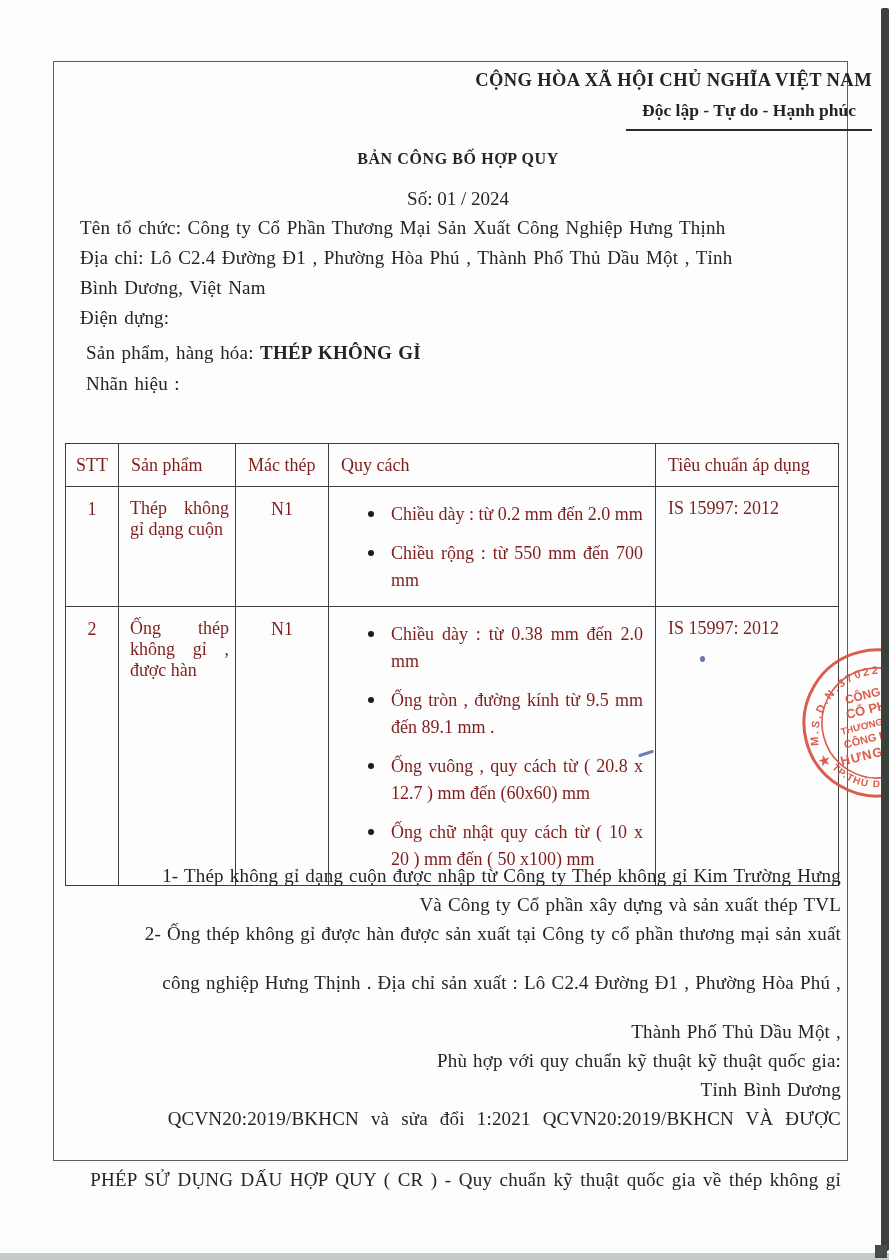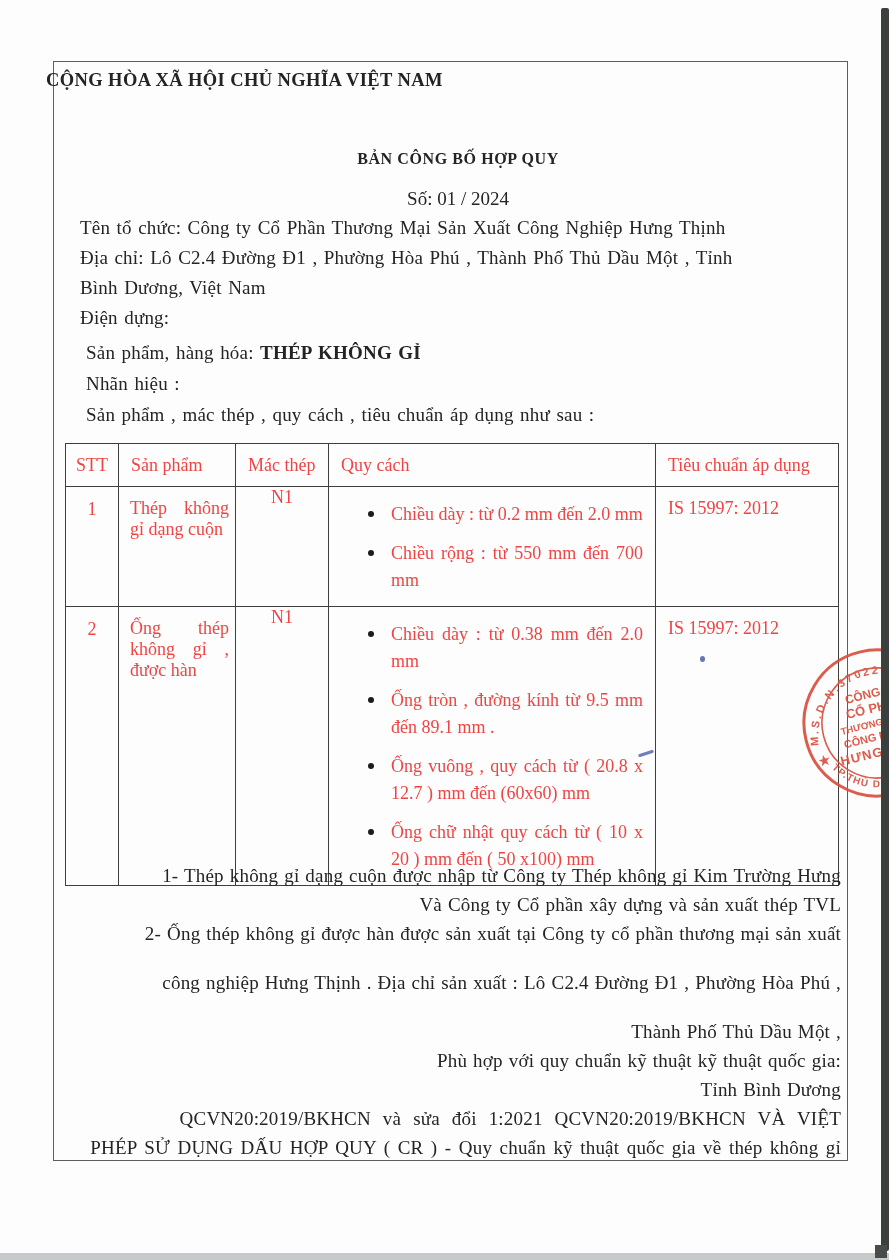--- a/index.html
+++ b/index.html
@@ -55,23 +55,23 @@
     width: 16px; height: 3px;
     background: #31479c;
     transform: rotate(-18deg);
     border-radius: 2px;
     opacity: .7;
   }
 
   
   .motto {
     position: absolute;
-    left: 46px; top: 66px;
+    left: 62px; top: 66px;
     width: 810px;
-    text-align: left;
+    text-align: right;
   }
   .motto-line1 {
     font-size: 18.5px;
     font-weight: bold;
     letter-spacing: .4px;
     line-height: 28px;
   }
   .motto-line2-wrap { line-height: 32px; }
   .motto-line2 {
     display: inline-block;
@@ -126,32 +126,32 @@
     width: 773px;
     border-collapse: collapse;
     table-layout: fixed;
     font-size: 18px;
   }
   .spec-table td, .spec-table th {
     border: 1.5px solid #3e3e3e;
     vertical-align: top;
     font-weight: normal;
     text-align: left;
-    color: #ef4444;
+    color: #7f1d1d;
   }
   .spec-table thead th {
     height: 42px;
     vertical-align: middle;
     padding: 0 0 0 12px;
   }
   .spec-table thead th.c { text-align: center; padding: 0; }
   .row-1 td { height: 96px; }
   .row-2 td { height: 236px; }
   td.cell-stt { text-align: center; padding-top: 12px; }
-  td.cell-grade { text-align: center; padding-top: 0; }
+  td.cell-grade { text-align: center; padding-top: 12px; }
   td.cell-product { padding: 11px 6px 0 11px; text-align: justify; }
   td.cell-standard { padding: 11px 6px 0 12px; }
   td.cell-specs { padding: 0; }
   .spec-list {
     list-style: none;
     margin: 14px 0 0 0;
     padding: 0 12px 0 62px;
   }
   .spec-list li {
     position: relative;
@@ -175,21 +175,21 @@
     width: 784px;
     font-size: 19px;
     letter-spacing: .2px;
     word-spacing: 1px;
   }
   .notes .ln { line-height: 29px; text-align: right; }
   .idt-a { margin-left: 38px; }
   .idt-b { margin-left: 23px; }
   .idt-c { margin-left: 53px; margin-top: 20px; }
   .ln-qcvn { margin-left: 48px; word-spacing: 7px; }
-  .ln-phep { margin-left: 0; word-spacing: 2.5px; }
+  .ln-phep { margin-left: 0; word-spacing: 2.5px; margin-top: 32px; }
 
   
   .stamp {
     position: absolute;
     left: 762px; top: 608px;
     width: 230px; height: 230px;
     transform: rotate(-14deg);
     opacity: .92;
   }
   .stamp circle { fill: none; stroke: #d9503f; }
@@ -208,36 +208,38 @@
 </style>
 </head>
 <body>
 
 <div class="page">
 
   <div class="frame"></div>
 
   <div class="motto">
     <div class="motto-line1">CỘNG HÒA XÃ HỘI CHỦ NGHĨA VIỆT NAM</div>
+    <div class="motto-line2-wrap">
+      <span class="motto-line2">Độc lập - Tự do - Hạnh phúc</span>
+    </div>
   </div>
 
   <div class="doc-title">BẢN CÔNG BỐ HỢP QUY</div>
   <div class="doc-number">Số: 01 / 2024</div>
 
   <div class="info">
     <div class="ln">Tên tổ chức: Công ty Cổ Phần Thương Mại Sản Xuất Công Nghiệp Hưng Thịnh</div>
     <div class="ln">Địa chỉ: Lô C2.4 Đường Đ1 , Phường Hòa Phú , Thành Phố Thủ Dầu Một , Tỉnh</div>
     <div class="ln">Bình Dương, Việt Nam</div>
     <div class="ln">Điện dựng:</div>
   </div>
 
   <div class="product-block">
     <div class="ln"><span>Sản phẩm, hàng hóa: </span><span class="bold">THÉP KHÔNG GỈ</span></div>
     <div class="ln">Nhãn hiệu :</div>
-    <div class="ln">Sản phẩm , mác thép , quy cách , tiêu chuẩn áp dụng như sau :</div>
   </div>
 
   <table class="spec-table">
     <colgroup>
       <col style="width:53px">
         <col style="width:117px">
         <col style="width:93px">
         <col style="width:327px">
         <col style="width:183px">
     </colgroup>
@@ -281,21 +283,21 @@
   </table>
 
   <div class="notes">
     <div class="ln idt-a">1- Thép không gỉ dạng cuộn được nhập từ Công ty Thép không gỉ Kim Trường Hưng</div>
     <div class="ln idt-b">Và Công ty Cổ phần xây dựng và sản xuất thép TVL</div>
     <div class="ln idt-a">2- Ống thép không gỉ được hàn được sản xuất tại Công ty cổ phần thương mại sản xuất</div>
     <div class="ln idt-c">công nghiệp Hưng Thịnh . Địa chỉ sản xuất : Lô C2.4 Đường Đ1 , Phường Hòa Phú ,</div>
     <div class="ln idt-c">Thành Phố Thủ Dầu Một ,</div>
     <div class="ln idt-a">Phù hợp với quy chuẩn kỹ thuật kỹ thuật quốc gia:</div>
     <div class="ln idt-b">Tỉnh Bình Dương</div>
-    <div class="ln ln-qcvn">QCVN20:2019/BKHCN và sửa đổi 1:2021 QCVN20:2019/BKHCN VÀ VIỆT</div>
+    <div class="ln ln-qcvn">QCVN20:2019/BKHCN và sửa đổi 1:2021 QCVN20:2019/BKHCN VÀ ĐƯỢC</div>
     <div class="ln ln-phep">PHÉP SỬ DỤNG DẤU HỢP QUY ( CR ) - Quy chuẩn kỹ thuật quốc gia về thép không gỉ</div>
   </div>
 
   <div class="stamp">
     <svg width="230" height="230" viewBox="-115 -115 230 230">
       <defs>
         <path id="arcTop" d="M -62,8 A 63,63 0 0 1 62,0" fill="none"></path>
         <path id="arcBottom" d="M -55,33 A 64,64 0 0 0 55,33" fill="none"></path>
       </defs>
       <circle class="ring-outer" r="73"></circle>

